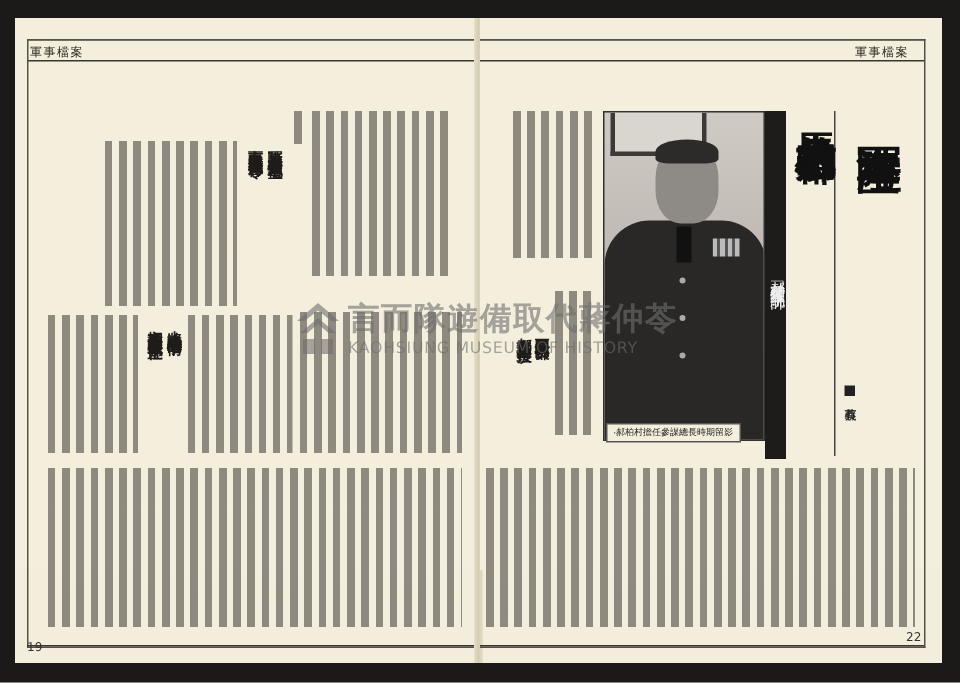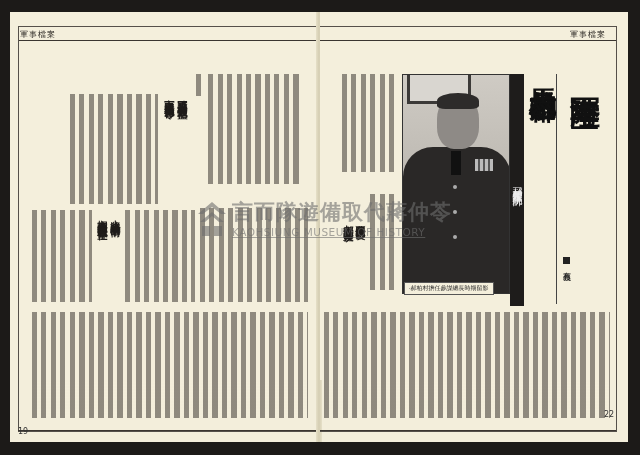--- a/index.html
+++ b/index.html
@@ -25,21 +25,21 @@
   .photo .body{position:absolute;left:0;top:72px;width:108px;height:150px;border-radius:30px 30px 0 0;background:#2a2827;}
   .photo .tie{position:absolute;left:48px;top:76px;width:10px;height:24px;background:#111;}
   .photo .medals{position:absolute;left:72px;top:84px;width:18px;height:12px;background:repeating-linear-gradient(90deg,#bbb 0 3px,#555 3px 5px);}
   .photo .btn{position:absolute;left:50px;width:4px;height:4px;border-radius:50%;background:#aaa;}
   .caption{position:absolute;font-size:6px;color:#222;background:#f4efdc;border:1px solid #555;padding:1px 4px;white-space:nowrap;}
   .byline{position:absolute;writing-mode:vertical-rl;font-size:8px;color:#222;font-family:"DejaVu Sans",sans-serif;}
   .byline .sq{display:inline-block;width:7px;height:7px;background:#222;margin-bottom:2px;}
   .rule-v{position:absolute;width:1px;background:#444;}
   .watermark{position:absolute;left:196px;top:204px;color:rgba(110,110,110,.6);font-family:"DejaVu Sans",sans-serif;pointer-events:none;}
   .watermark .zh{font-size:21px;font-weight:bold;letter-spacing:1px;position:absolute;left:36px;top:-6px;white-space:nowrap;}
-  .watermark .en{font-size:10.5px;position:absolute;left:36px;top:22px;white-space:nowrap;letter-spacing:.5px;text-decoration:underline;}
+  .watermark .en{font-size:10.5px;position:absolute;left:36px;top:22px;white-space:nowrap;letter-spacing:.5px;}
   .watermark .logo{position:absolute;left:0;top:-4px;width:32px;height:40px;}
 </style>
 </head>
 <body>
 
 <div class="spread">
 
   <div class="page left">
     <div class="hdr-line" style="left:8px;top:14px;width:300px;"></div>
     <div class="running" style="left:10px;top:17px;">軍事檔案</div>
@@ -93,21 +93,21 @@
     <div class="caption" style="left:84px;top:270px;">‧郝柏村擔任參謀總長時期留影</div>
 
     <div class="dots" style="left:22px;top:62px;width:56px;height:98px;"></div>
     <div class="dots" style="left:50px;top:182px;width:28px;height:96px;"></div>
     <div class="subhead" style="left:34px;top:205px;height:90px;">栗任國防部長</div>
     <div class="subhead" style="left:22px;top:205px;height:90px;">都家班為全面接班</div>
 
     <div class="dots" style="left:4px;top:300px;width:286px;height:106px;"></div>
 
     <div class="hdr-line" style="left:0;top:418px;width:296px;"></div>
-    <div class="pnum" style="left:284px;top:398px;">22</div>
+    <div class="pnum" style="left:284px;top:408px;">22</div>
   </div>
 </div>
 
 <div class="watermark">
   <svg class="logo" viewBox="0 0 32 40">
     <path d="M16 2 L30 14 L25 14 L16 7 L7 14 L2 14 Z" fill="rgba(110,110,110,.6)"></path>
     <path d="M16 12 L28 22 L23 22 L16 16 L9 22 L4 22 Z" fill="rgba(110,110,110,.6)"></path>
     <rect x="6" y="26" width="8" height="10" fill="rgba(110,110,110,.6)"></rect>
     <rect x="18" y="26" width="8" height="10" fill="rgba(110,110,110,.6)"></rect>
   </svg>

